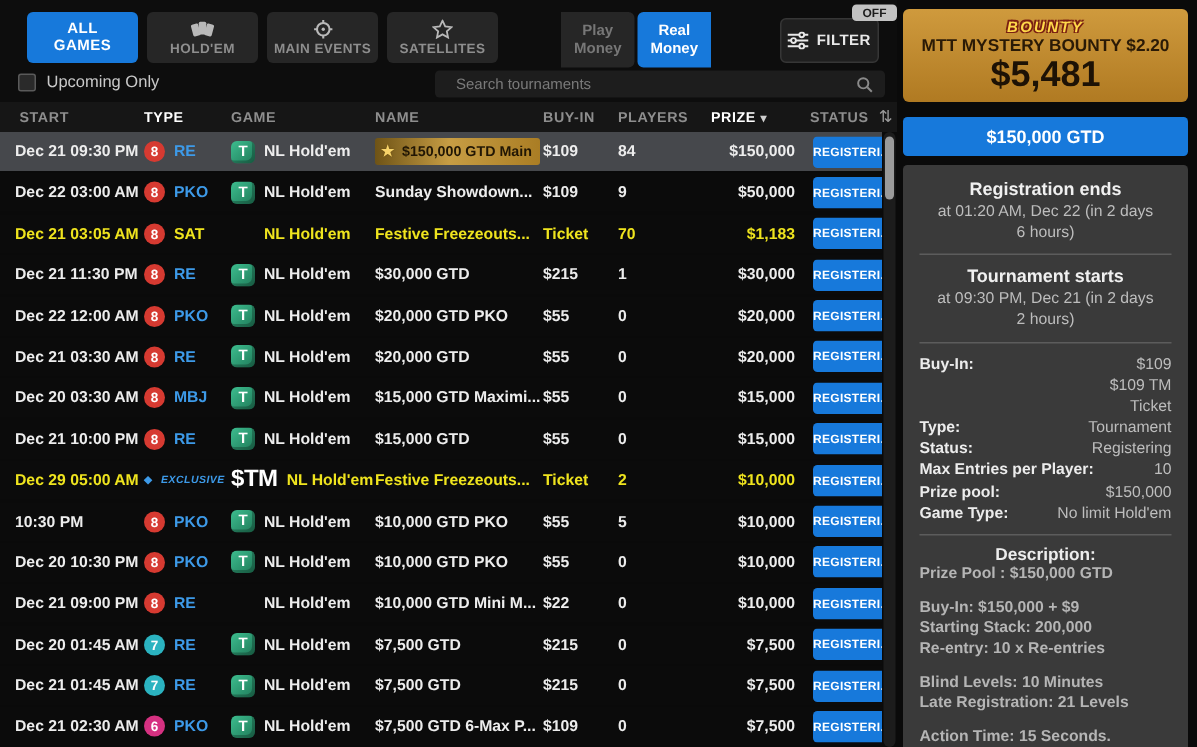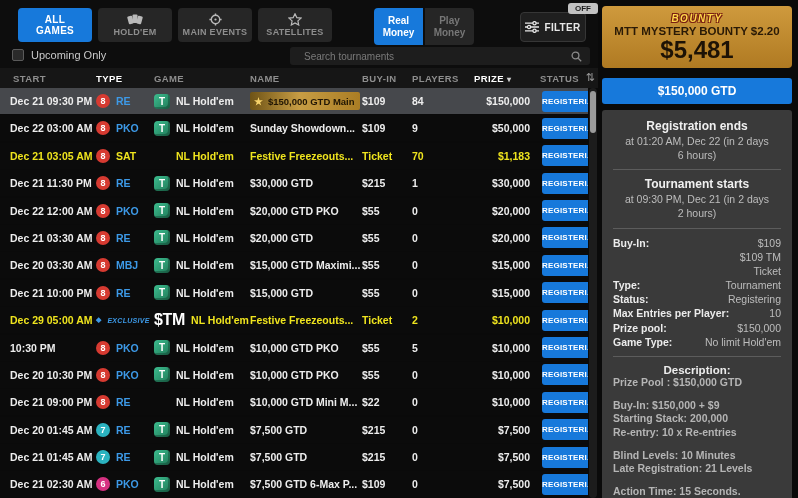--- a/index.html
+++ b/index.html
@@ -171,25 +171,25 @@
         <div class="tab">
           <span class="tab-icon">
             <svg width="14" height="13" viewBox="0 0 14 13">
                 <path d="M7 0.8l1.8 3.8 4.2.5-3.1 2.8.8 4.1L7 9.9 3.3 12l.8-4.1L1 5.1l4.2-.5z" fill="none" stroke="#b9b9b9" stroke-width="1.2"></path>
               </svg>
           </span>
           <span class="tab-label">SATELLITES</span>
         </div>
 
         <div class="money-toggle">
+          <div class="money-btn play">
+            <span class="m-label">Play Money</span>
+          </div>
           <div class="money-btn real active">
             <span class="m-label">Real Money</span>
-          </div>
-          <div class="money-btn play">
-            <span class="m-label">Play Money</span>
           </div>
         </div>
 
         <div class="filter-wrap">
           <div class="filter-btn">
             <span>
               <svg width="14" height="12" viewBox="0 0 14 12">
                   <g stroke="#e8e8e8" stroke-width="1.3">
                     <path d="M0 2.2h14M0 6h14M0 9.8h14"></path>
                     <circle cx="9.5" cy="2.2" r="1.6" fill="#1f1f1f"></circle>

